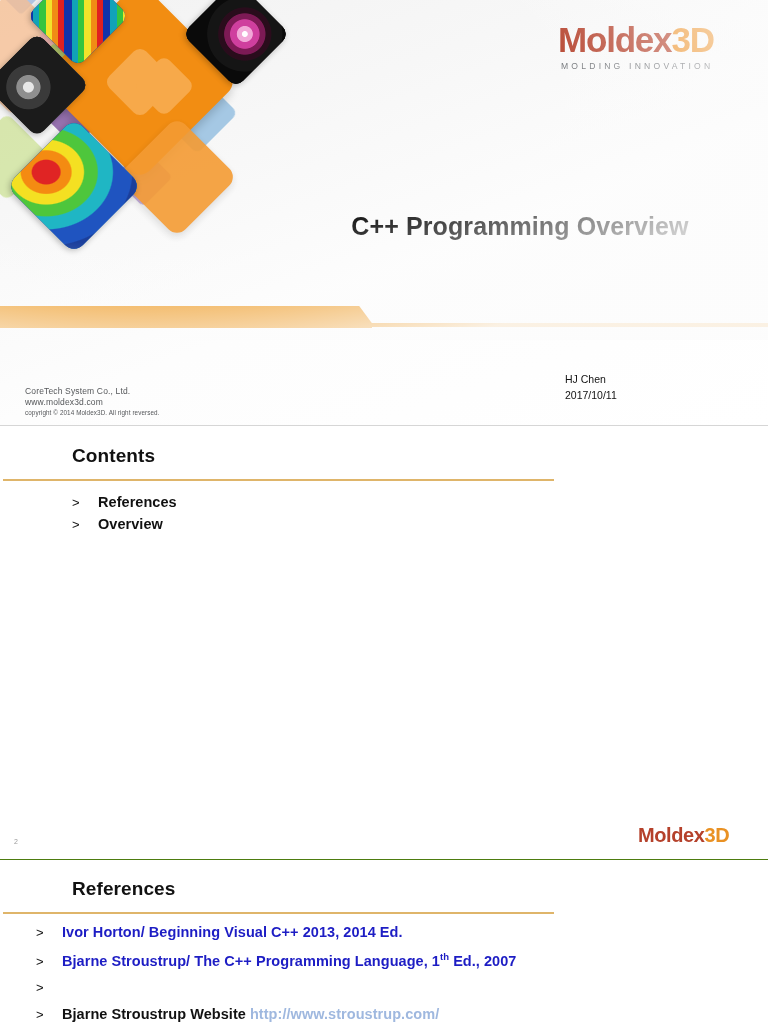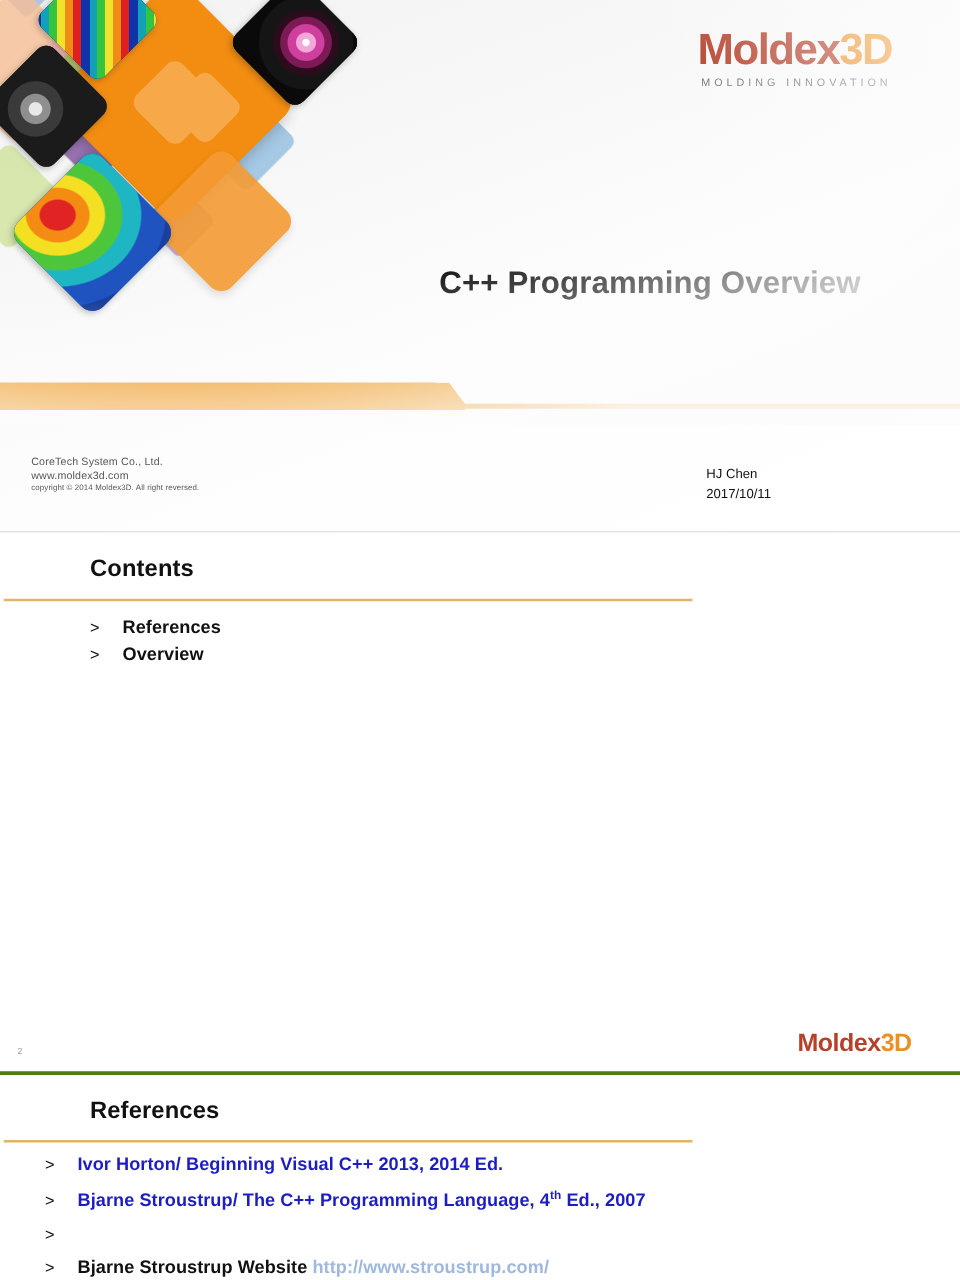--- a/index.html
+++ b/index.html
@@ -106,35 +106,35 @@
   }
   .bar-taper{
     position:absolute; left:340px; top:0; width:32px; height:22px; background:#ED8B00;
     clip-path: polygon(0 0, 60% 0, 100% 78%, 100% 100%, 0 100%);
   }
   .bar-thin{
     position:absolute; left:360px; top:17px; width:408px; height:4px; background:#ED8B00;
   }
 
   .meta-left{
-    position:absolute; left:25px; top:364px; color:#55575a; line-height:1.35;
+    position:absolute; left:25px; top:386px; color:#55575a; line-height:1.35;
   }
   .meta-left .l1{ font-size:8.5px; letter-spacing:.15px; }
   .meta-left .l2{ font-size:8.5px; letter-spacing:.15px; }
   .meta-left .l3{ font-size:6.3px; letter-spacing:.1px; }
 
   .meta-right{
     position:absolute; left:565px; top:371px; color:#111; font-weight:normal;
     font-size:10.5px; line-height:1.55;
   }
 
   
   .slide {
     position:relative; width:768px; background:#fff; overflow:hidden;
-    border-bottom:3px solid #4d7c0f;
+    border-bottom:1px solid #4d7c0f;
   }
   .slide .heading{
     position:absolute; left:72px; font-size:19px; font-weight:bold; color:#111;
     letter-spacing:.1px;
   }
   .rule{
     position:absolute; left:3px; width:551px; height:2px;
     background:#dfb56a;
   }
   .bullets{ position:absolute; left:72px; }
@@ -261,21 +261,21 @@
     <div class="heading" style="top:18px;">References</div>
     <div class="rule" style="top:52px;"></div>
 
     <div class="bullets" style="top:64px;left:36px;">
       <div class="brow" style="margin-bottom:11px;">
         <span class="bmark">&gt;</span>
         <span class="btext blue">Ivor Horton/ Beginning Visual C++ 2013, 2014 Ed.</span>
       </div>
       <div class="brow" style="margin-bottom:11px;">
         <span class="bmark">&gt;</span>
-        <span class="btext blue"><span>Bjarne Stroustrup/ The C++ Programming Language, 4</span><sup>th</sup><span> Ed., 2007</span></span>
+        <span class="btext blue"><span>Bjarne Stroustrup/ The C++ Programming Language, 1</span><sup>th</sup><span> Ed., 2007</span></span>
       </div>
       <div class="brow" style="margin-bottom:11px;">
         <span class="bmark">&gt;</span>
       </div>
       <div class="brow" style="margin-bottom:0;">
         <span class="bmark">&gt;</span>
         <span class="btext"><span>Bjarne Stroustrup Website </span><span class="url">http://www.stroustrup.com/</span></span>
       </div>
     </div>
   </section>

